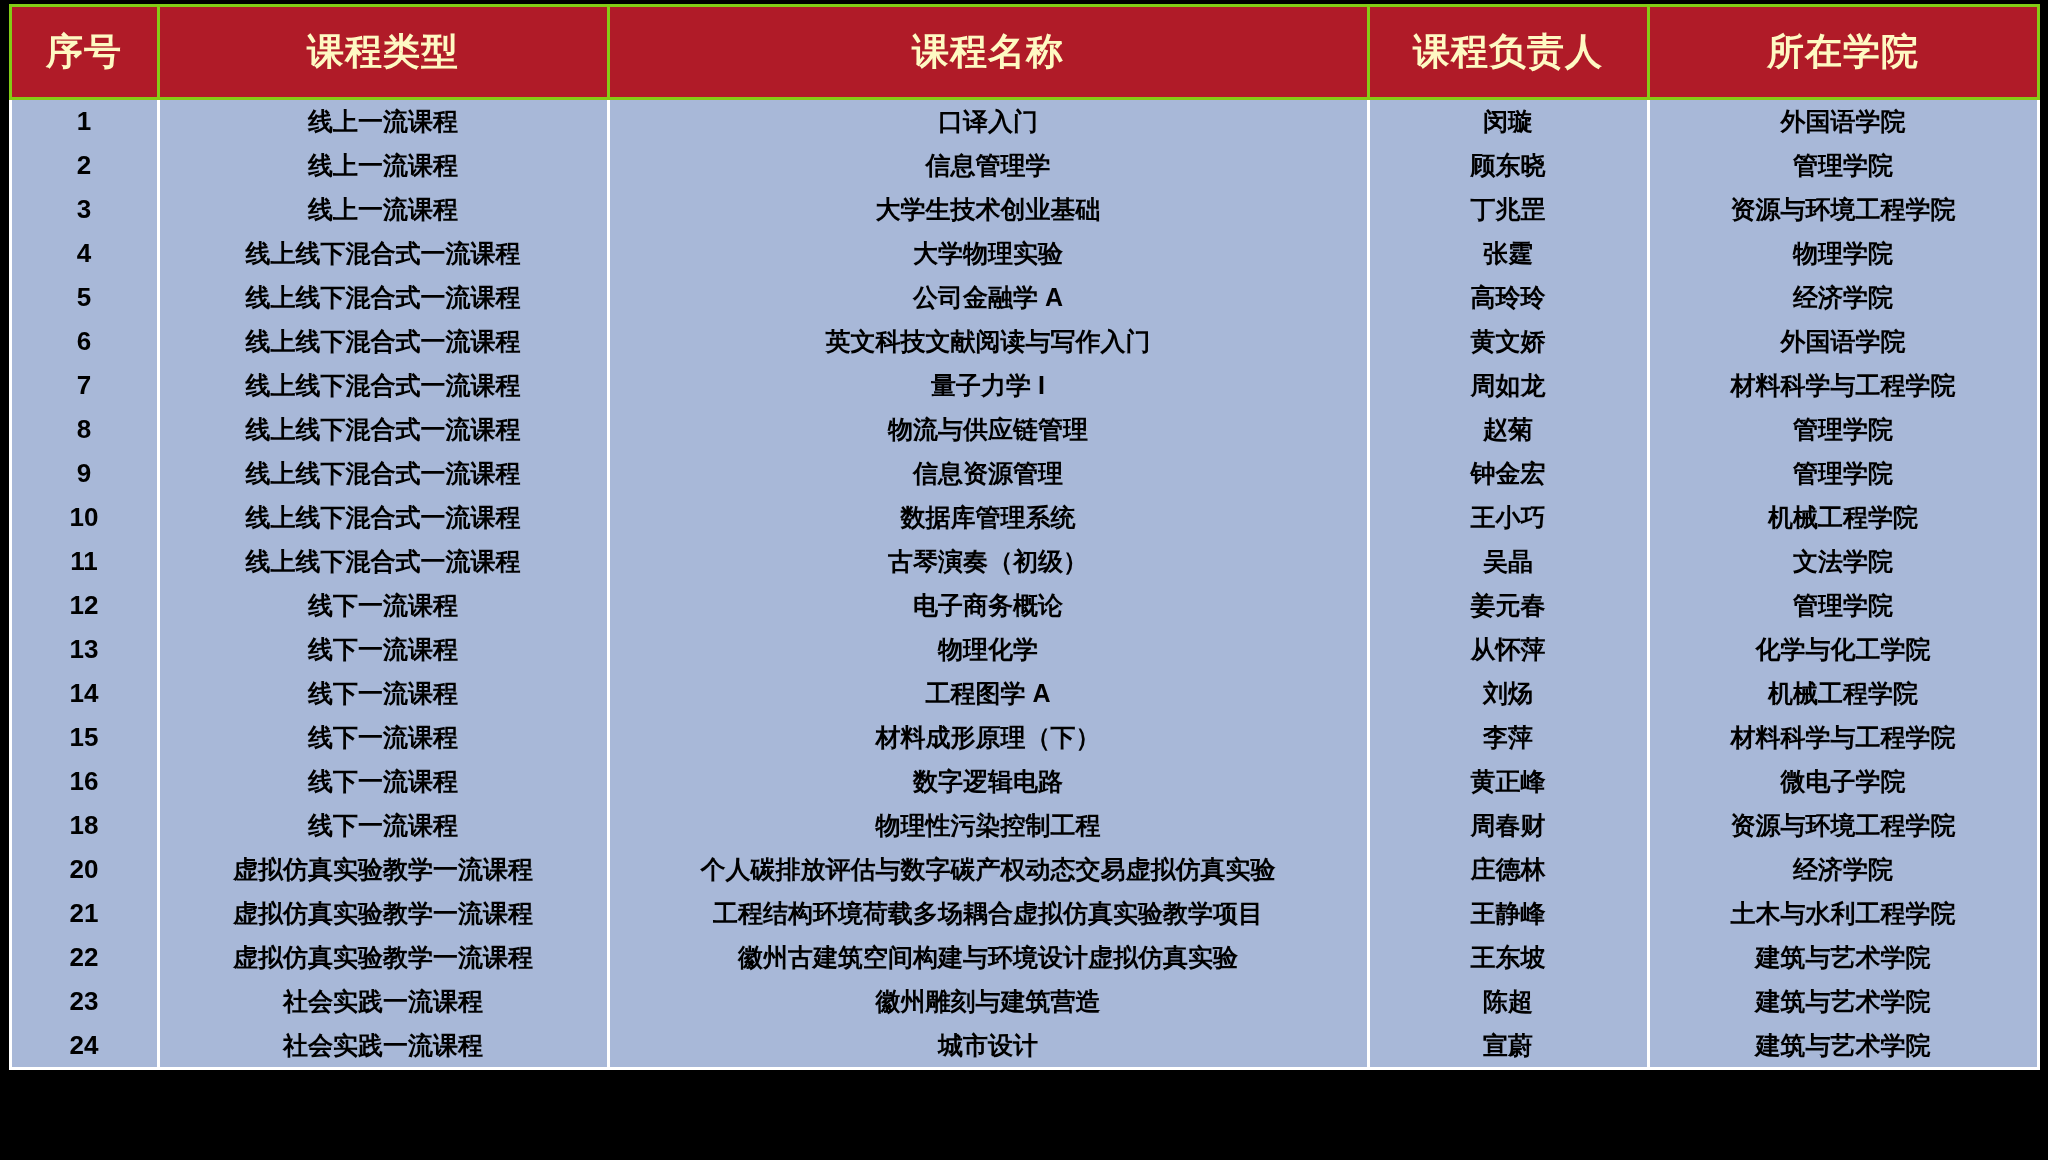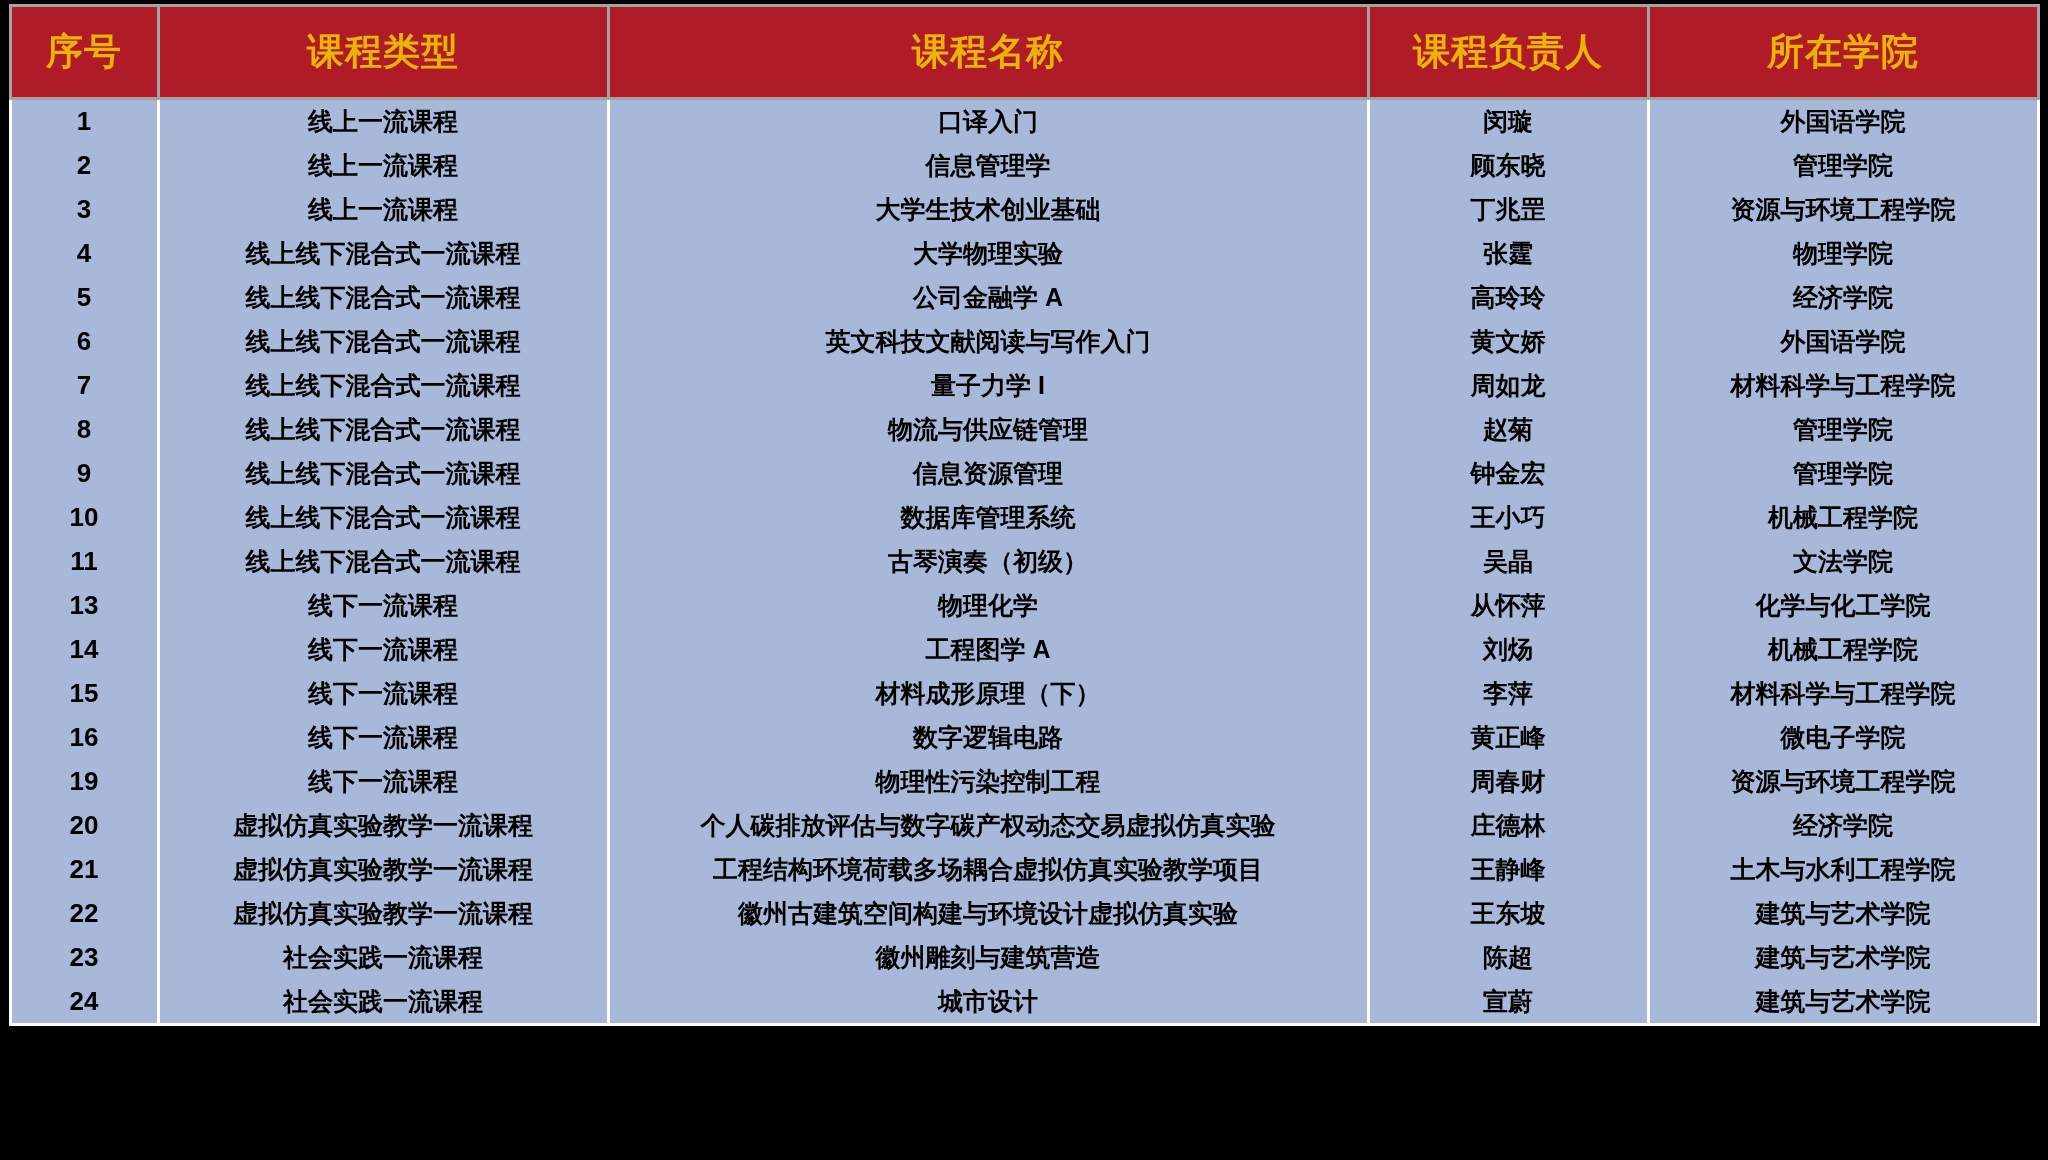--- a/index.html
+++ b/index.html
@@ -31,25 +31,25 @@
     background: #000;
   }
   table.course-table col.c-no    { width: 148px; }
   table.course-table col.c-type  { width: 450px; }
   table.course-table col.c-name  { width: 760px; }
   table.course-table col.c-owner { width: 280px; }
   table.course-table col.c-dept  { width: 390px; }
 
   thead th {
     background: #B01B28;
-    color: #eab308;
+    color: #fef9c3;
     font-size: 37px;
     font-weight: bold;
     height: 88px;
-    border: 3px solid #a3a3a3;
+    border: 3px solid #84cc16;
     text-align: center;
     vertical-align: middle;
     letter-spacing: 1px;
   }
   tbody td {
     background: #A8B8D8;
     color: #000000;
     font-size: 25px;
     font-weight: bold;
     height: 43px;
@@ -171,20 +171,27 @@
           <td class="cell-dept">机械工程学院</td>
         </tr>
         <tr>
           <td class="cell-no">11</td>
           <td class="cell-type">线上线下混合式一流课程</td>
           <td class="cell-name">古琴演奏（初级）</td>
           <td class="cell-owner">吴晶</td>
           <td class="cell-dept">文法学院</td>
         </tr>
         <tr>
+          <td class="cell-no">12</td>
+          <td class="cell-type">线下一流课程</td>
+          <td class="cell-name">电子商务概论</td>
+          <td class="cell-owner">姜元春</td>
+          <td class="cell-dept">管理学院</td>
+        </tr>
+        <tr>
           <td class="cell-no">13</td>
           <td class="cell-type">线下一流课程</td>
           <td class="cell-name">物理化学</td>
           <td class="cell-owner">从怀萍</td>
           <td class="cell-dept">化学与化工学院</td>
         </tr>
         <tr>
           <td class="cell-no">14</td>
           <td class="cell-type">线下一流课程</td>
           <td class="cell-name">工程图学 A</td>
@@ -199,21 +206,21 @@
           <td class="cell-dept">材料科学与工程学院</td>
         </tr>
         <tr>
           <td class="cell-no">16</td>
           <td class="cell-type">线下一流课程</td>
           <td class="cell-name">数字逻辑电路</td>
           <td class="cell-owner">黄正峰</td>
           <td class="cell-dept">微电子学院</td>
         </tr>
         <tr>
-          <td class="cell-no">19</td>
+          <td class="cell-no">18</td>
           <td class="cell-type">线下一流课程</td>
           <td class="cell-name">物理性污染控制工程</td>
           <td class="cell-owner">周春财</td>
           <td class="cell-dept">资源与环境工程学院</td>
         </tr>
         <tr>
           <td class="cell-no">20</td>
           <td class="cell-type">虚拟仿真实验教学一流课程</td>
           <td class="cell-name">个人碳排放评估与数字碳产权动态交易虚拟仿真实验</td>
           <td class="cell-owner">庄德林</td>

